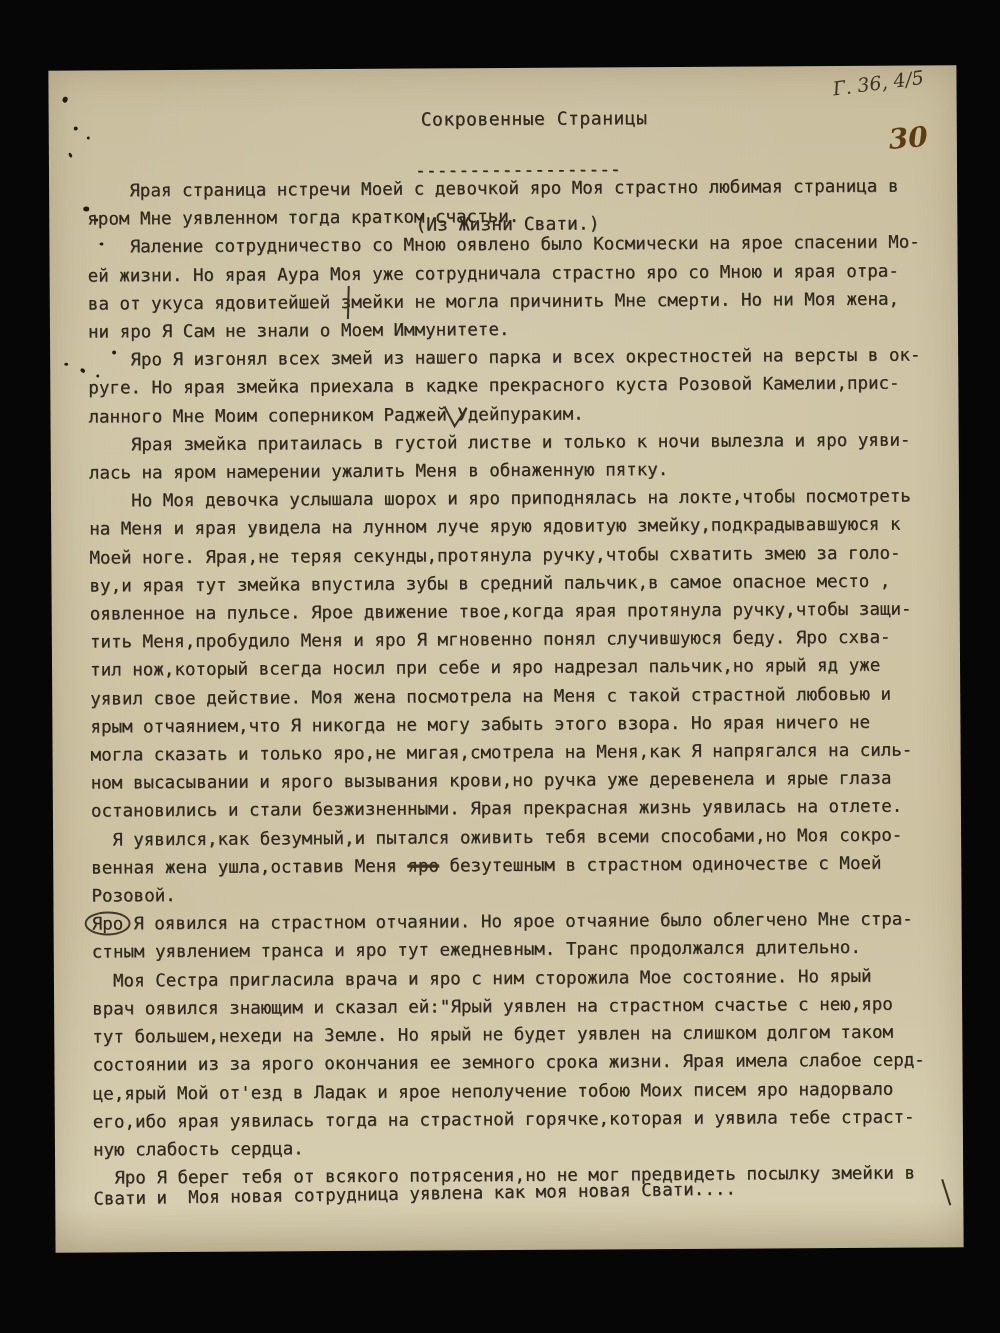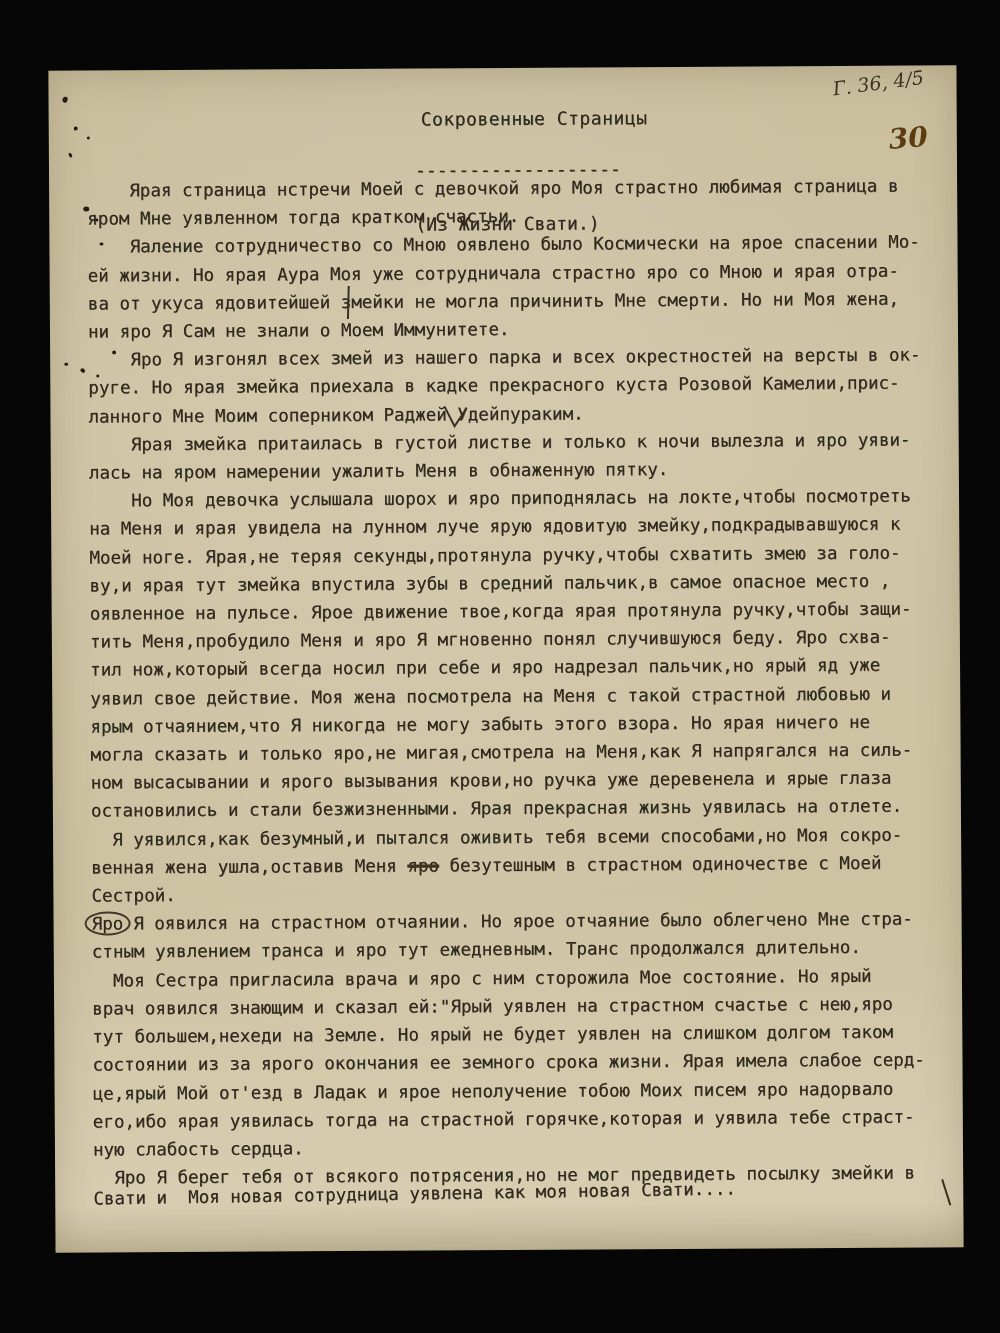--- a/index.html
+++ b/index.html
@@ -80,21 +80,21 @@
         <div class="line"><span>оявленное на пульсе. Ярое движение твое,когда ярая протянула ручку,чтобы защи-</span></div>
         <div class="line"><span>тить Меня,пробудило Меня и яро Я мгновенно понял случившуюся беду. Яро схва-</span></div>
         <div class="line"><span>тил нож,который всегда носил при себе и яро надрезал пальчик,но ярый яд уже</span></div>
         <div class="line"><span>уявил свое действие. Моя жена посмотрела на Меня с такой страстной любовью и</span></div>
         <div class="line"><span>ярым отчаянием,что Я никогда не могу забыть этого взора. Но ярая ничего не</span></div>
         <div class="line"><span>могла сказать и только яро,не мигая,смотрела на Меня,как Я напрягался на силь-</span></div>
         <div class="line"><span>ном высасывании и ярого вызывания крови,но ручка уже деревенела и ярые глаза</span></div>
         <div class="line"><span>остановились и стали безжизненными. Ярая прекрасная жизнь уявилась на отлете.</span></div>
         <div class="line"><span>  Я уявился,как безумный,и пытался оживить тебя всеми способами,но Моя сокро-</span></div>
         <div class="line"><span>венная жена ушла,оставив Меня </span><span class="struck">яро</span><span> безутешным в страстном одиночестве с Моей</span></div>
-        <div class="line"><span>Сестрой.</span></div>
+        <div class="line"><span>Розовой.</span></div>
         <div class="line"><span class="circled">Яро</span><span>Я оявился на страстном отчаянии. Но ярое отчаяние было облегчено Мне стра-</span></div>
         <div class="line"><span>стным уявлением транса и яро тут ежедневным. Транс продолжался длительно.</span></div>
         <div class="line"><span>  Моя Сестра пригласила врача и яро с ним сторожила Мое состояние. Но ярый</span></div>
         <div class="line"><span>врач оявился знающим и сказал ей:"Ярый уявлен на страстном счастье с нею,яро</span></div>
         <div class="line"><span>тут большем,нехеди на Земле. Но ярый не будет уявлен на слишком долгом таком</span></div>
         <div class="line"><span>состоянии из за ярого окончания ее земного срока жизни. Ярая имела слабое серд-</span></div>
         <div class="line"><span>це,ярый Мой от'езд в Ладак и ярое неполучение тобою Моих писем яро надорвало</span></div>
         <div class="line"><span>его,ибо ярая уявилась тогда на страстной горячке,которая и уявила тебе страст-</span></div>
         <div class="line"><span>ную слабость сердца.</span></div>
         <div class="line"><span>  Яро Я берег тебя от всякого потрясения,но не мог предвидеть посылку змейки в</span></div>

